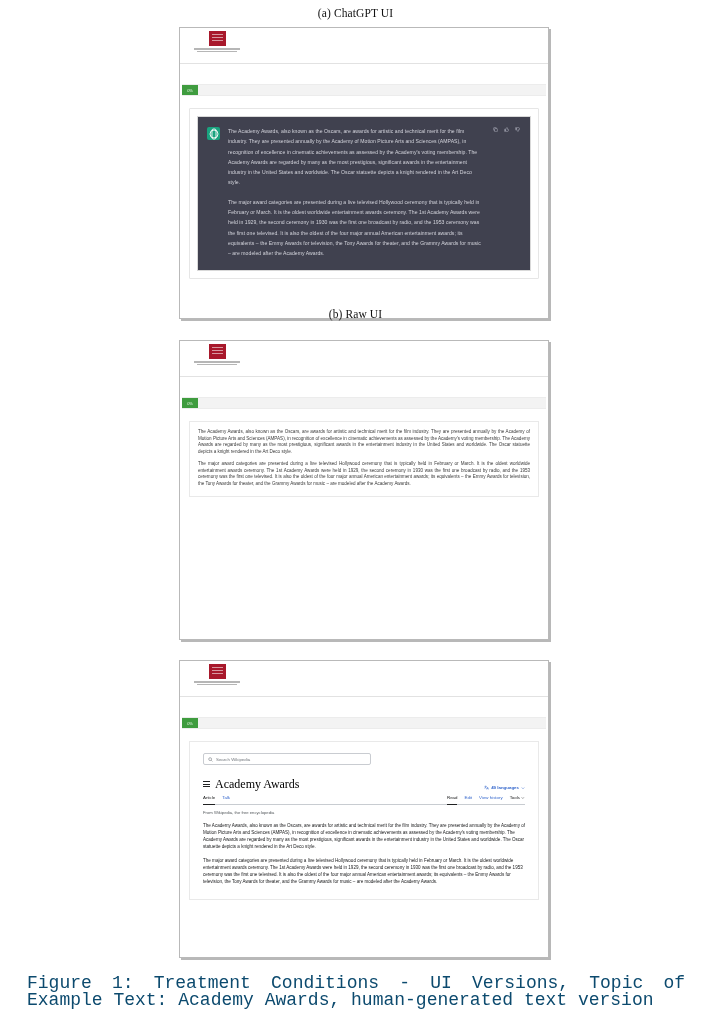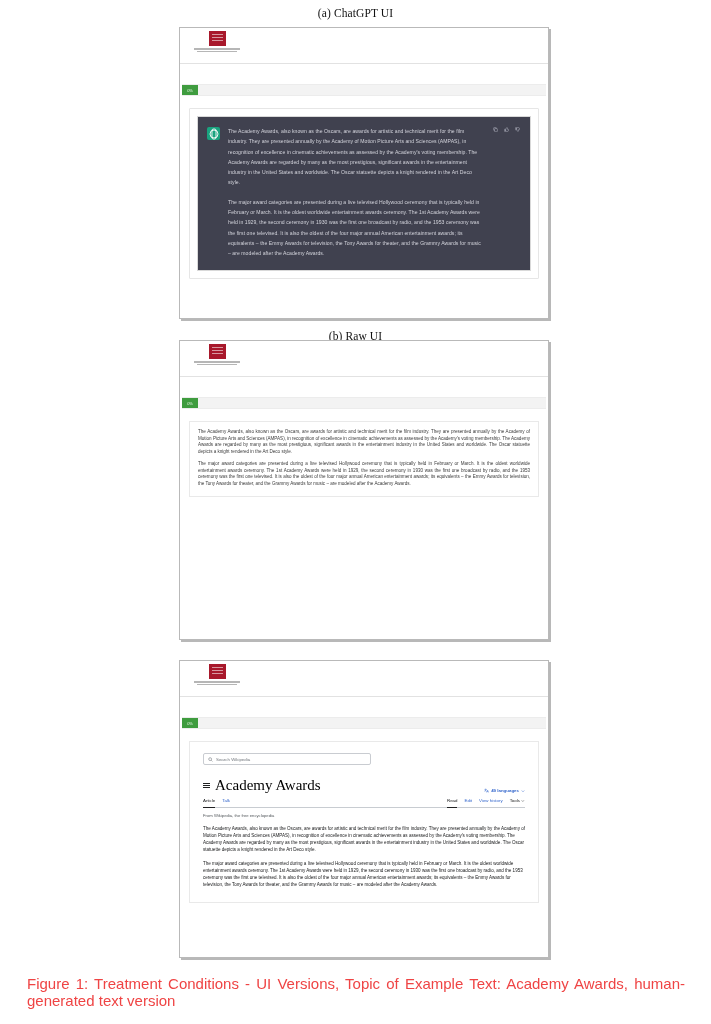--- a/index.html
+++ b/index.html
@@ -207,21 +207,21 @@
   .wiki-titleleft { display: flex; align-items: center; gap: 5px; }
   .hamburger { width: 7px; }
   .hamburger i {
     display: block;
     height: 1px;
     background: #202122;
     margin: 1.4px 0;
   }
   .wiki-title {
     font-family: "Liberation Serif", serif;
-    font-size: 15px;
+    font-size: 12px;
     color: #000000;
     line-height: 1;
   }
   .wiki-lang {
     display: flex;
     align-items: center;
     gap: 2px;
     font-family: "Liberation Sans", sans-serif;
     font-size: 4.4px;
     font-weight: bold;
@@ -264,24 +264,24 @@
     color: #202122;
     margin: 0 0 7px 0;
   }
   .wiki-para:last-child { margin-bottom: 0; }
 
   
   .figcaption {
     position: absolute;
     left: 27px;
     width: 658px;
-    font-family: Liberation Sans, sans-serif;
-    font-size: 15px;
+    font-family: Liberation Mono, monospace;
+    font-size: 18px;
     line-height: 17px;
-    color: #ef4444;
+    color: #0c4a6e;
     text-align: justify;
   }
 </style>
 </head>
 <body>
 
 <div class="page">
 
   <div class="subcaption" style="top:7px;">(a) ChatGPT UI</div>
 
@@ -333,21 +333,21 @@
                 <rect x="1.2" y="2" width="3.3" height="7" rx="1"></rect>
               </svg>
             </span>
           </div>
 
         </div>
       </div>
     </div>
   </div>
 
-  <div class="subcaption" style="top:330px;">(b) Raw UI</div>
+  <div class="subcaption" style="top:308px;">(b) Raw UI</div>
 
   <div class="shot" style="left:179px; top:340px; width:370px; height:300px;">
 
     <div class="uni-header">
       <div class="uni-logo">
         <div class="uni-mark"></div>
         <div class="uni-wordmark">
           <i></i>
             <i></i>
         </div>

